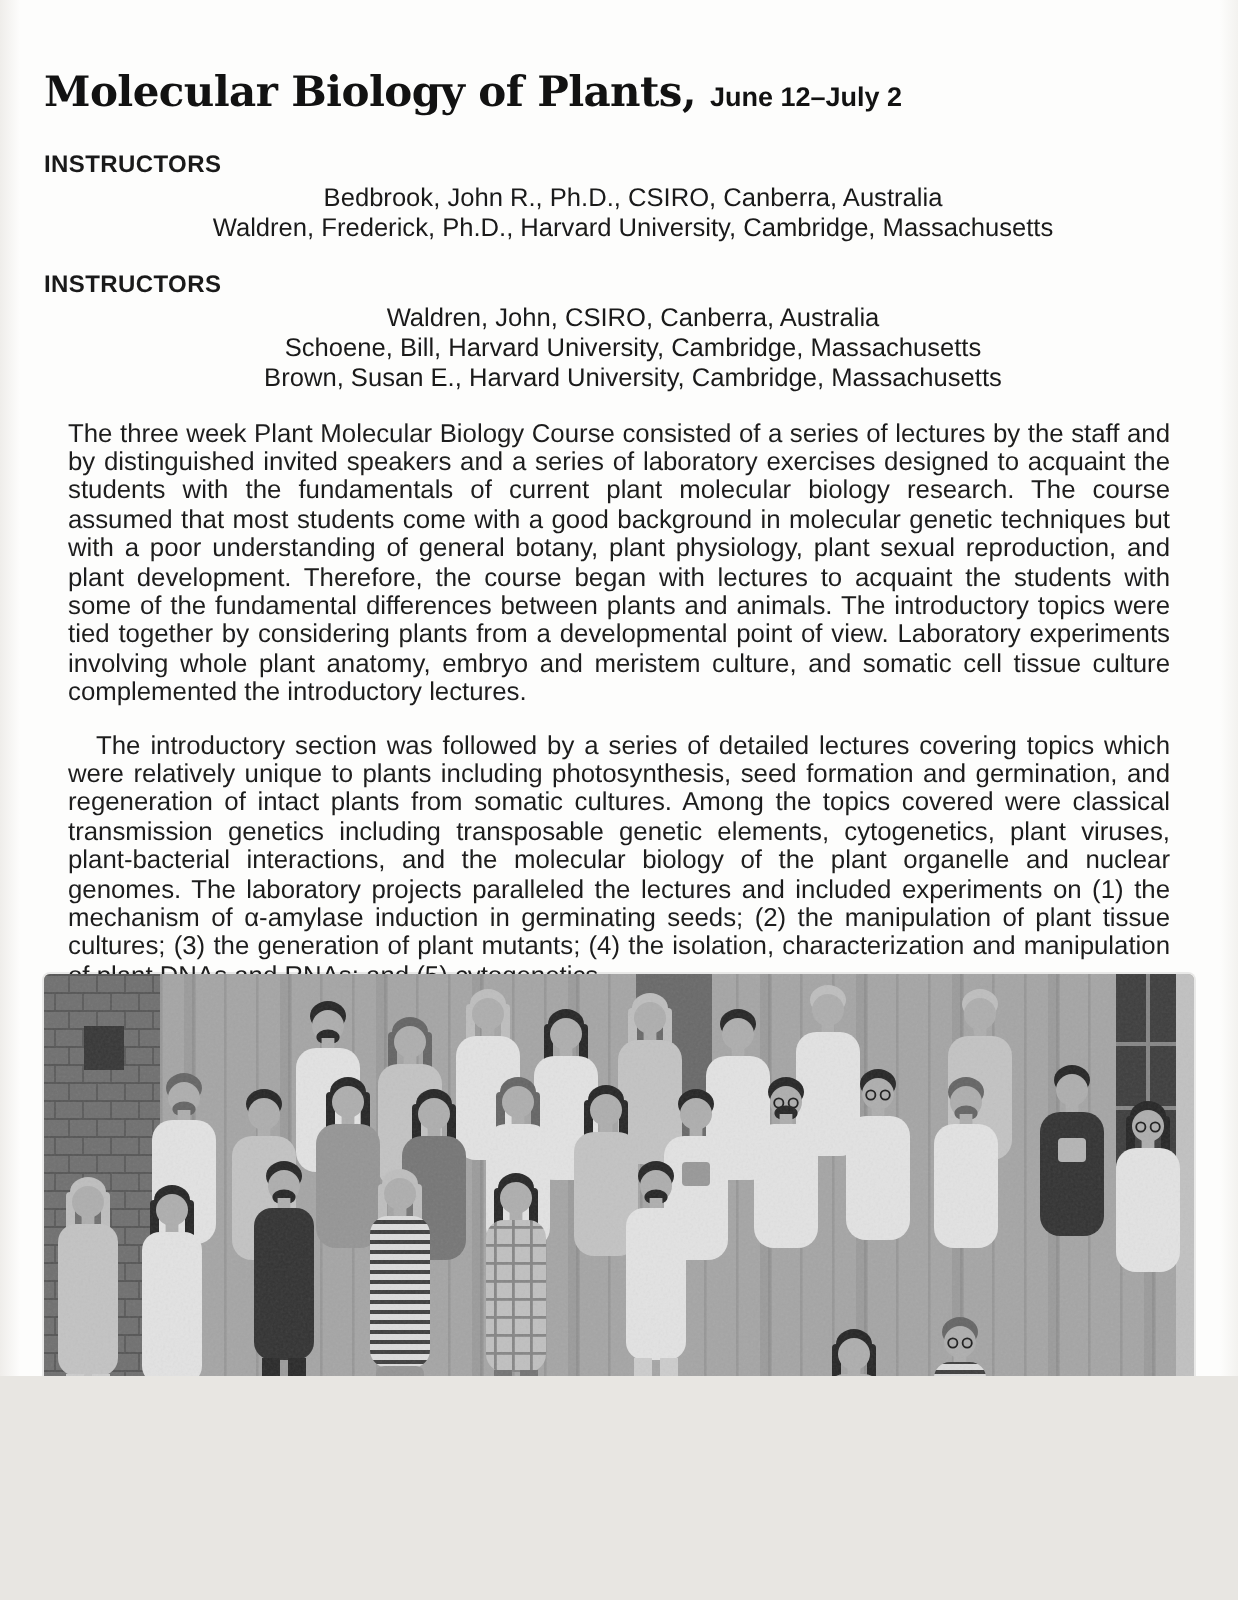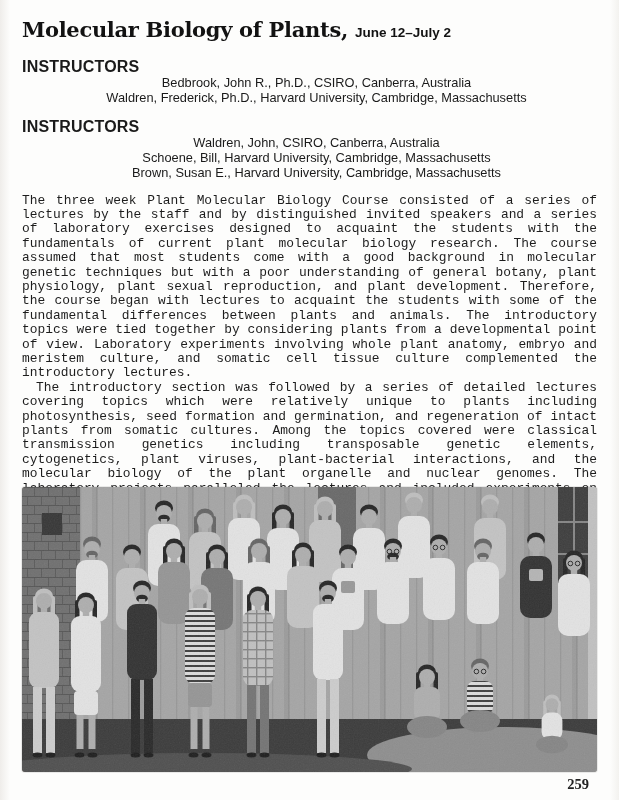--- a/index.html
+++ b/index.html
@@ -1,22 +1,22 @@
 <!DOCTYPE html>
 <html><head>
 <meta charset="utf-8">
 <style>
   html,body{margin:0;padding:0;background:#e8e6e2;}
   .page{
     position:relative;
-    width:619px;height:800px;
+    width:619px;height:688px;
     margin:0 auto;
     background:linear-gradient(90deg,#efedea 0,#fdfdfc 10px,#fdfdfc 610px,#f3f2ef 619px);
     box-sizing:border-box;
-    padding:18px 22px 0 22px;
+    padding:34px 22px 0 22px;
     font-family:"Liberation Sans",sans-serif;
     color:#1a1a1a;
     overflow:hidden;
   }
   h1.title{
     margin:0 0 18px 0;
     font-family:"DejaVu Serif",serif;
     font-size:21px;
     font-weight:bold;
     letter-spacing:-0.3px;
@@ -25,41 +25,41 @@
   }
   h1.title .dates{
     font-family:"Liberation Sans",sans-serif;
     font-size:13.5px;
     font-weight:bold;
     letter-spacing:0;
   }
   .role-section{margin:0 0 13px 0;}
   .role-heading{
     margin:0;
-    font-size:16px;
+    font-size:12px;
     font-weight:bold;
     letter-spacing:0.2px;
     line-height:15px;
   }
   .role-list{
     list-style:none;
     margin:1px 0 0 0;
     padding:0 0 0 14px;
     font-size:12.8px;
     line-height:15.3px;
     text-align:center;
   }
   .body-text{
     margin-top:12px;
     font-size:12.9px;
     line-height:14.4px;
     text-align:justify;
     color:#1d1d1d;
   }
-  .body-text p{margin:0;font-family:Liberation Mono, monospace;}
+  .body-text p{margin:12px;}
   .body-text p.indent{text-indent:14px;}
   figure.photo{
     position:absolute;
     left:22px;top:487px;
     width:575px;height:285px;
     margin:0;
     border-radius:3px;
     overflow:hidden;
     background:#a9a49b;
     box-shadow:0 0 0 1px rgba(0,0,0,0.08);

